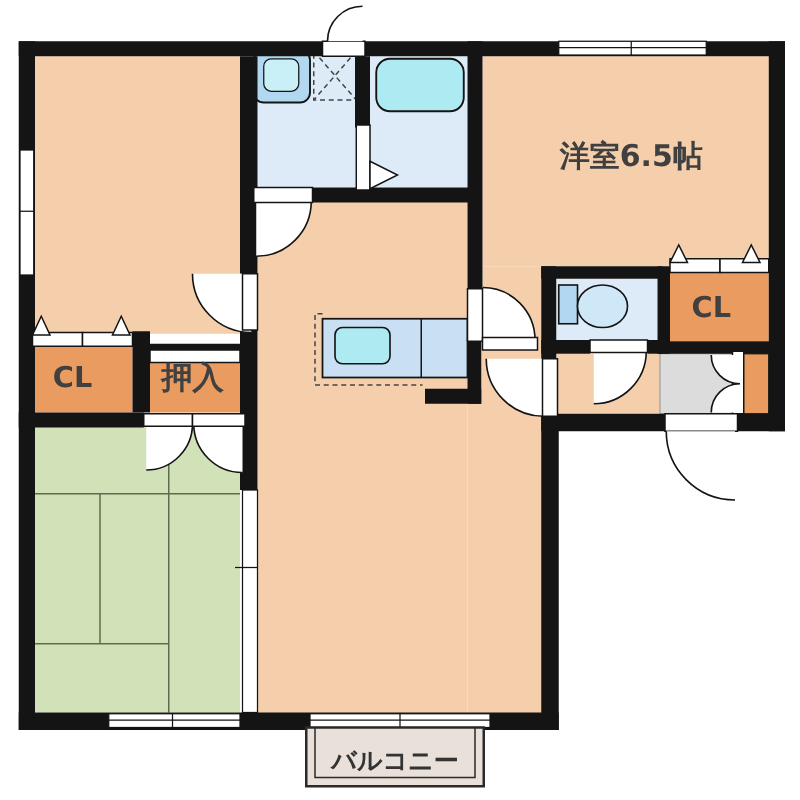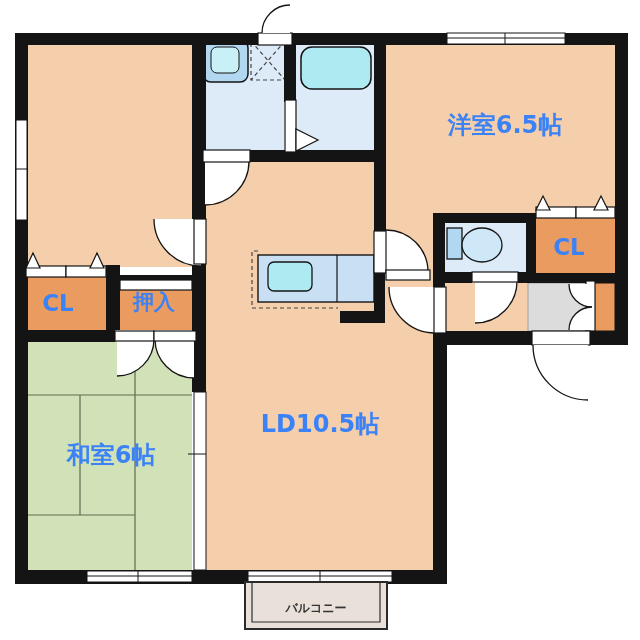--- a/index.html
+++ b/index.html
@@ -13,21 +13,21 @@
   .winline{stroke:var(--c-wall);stroke-width:1;fill:none;}
   .panel{fill:#ffffff;stroke:var(--c-wall);stroke-width:1.2;}
   .pie{fill:#ffffff;}
   .arc{fill:none;stroke:var(--c-wall);stroke-width:1.3;}
   .tri{fill:#ffffff;stroke:var(--c-wall);stroke-width:1.2;}
   .tat{stroke:var(--c-tatline);stroke-width:1.2;}
   .fix{stroke:var(--c-wall);stroke-width:1.5;}
   .dash{fill:none;stroke:#444;stroke-width:1.2;stroke-dasharray:4 3;}
   .lbl{
     position:absolute;transform:translate(-50%,-50%);
-    font-weight:bold;color:#3b82f6;white-space:nowrap;line-height:1;
+    font-weight:bold;color:#404040;white-space:nowrap;line-height:1;
   }
 </style>
 </head>
 <body>
 
 <div class="stage" id="plan-root" style="--c-wall: #141414; --c-peach: #f5cfab; --c-orange: #ea9c60; --c-green: #d2e2b8; --c-tatline: #5f6b4f; --c-wet: #dcebf7; --c-fixture: #b2d7f1; --c-cyan: #aeeaf2; --c-sinkin: #c9f0f6; --c-counter: #c9e0f4; --c-bowl: #cfe8f8; --c-gray: #dcdcdc; --c-balcony: #e9e1d9;">
 
 <svg width="640" height="640" viewBox="0 0 640 640">
 
   <g>
@@ -194,19 +194,17 @@
     <path class="arc" d="M533,345 A55,55 0 0 0 588,400"></path>
   </g>
 
   <g>
     <rect x="245" y="582" width="142" height="47" style="fill:var(--c-balcony);stroke:#2a2a2a;stroke-width:2"></rect>
     <path d="M252,582 V622 H380 V582" style="fill:none;stroke:#2a2a2a;stroke-width:1.2"></path>
   </g>
 </svg>
 
   <div class="lbl" style="left:505px;top:125px;font-size:24px">洋室6.5帖</div>
-  <div class="lbl" style="left:320px;top:424px;font-size:24px">LD10.5帖</div>
-  <div class="lbl" style="left:111px;top:455px;font-size:24px">和室6帖</div>
   <div class="lbl" style="left:58px;top:303px;font-size:23px">CL</div>
-  <div class="lbl" style="left:154px;top:302px;font-size:21px">押入</div>
+  <div class="lbl" style="left:154px;top:302px;font-size:25px">押入</div>
   <div class="lbl" style="left:569px;top:247px;font-size:23px">CL</div>
-  <div class="lbl" style="left:316px;top:608px;font-size:12px;color:#333">バルコニー</div>
+  <div class="lbl" style="left:316px;top:608px;font-size:20px;color:#333">バルコニー</div>
 </div>
 
 </body></html>

